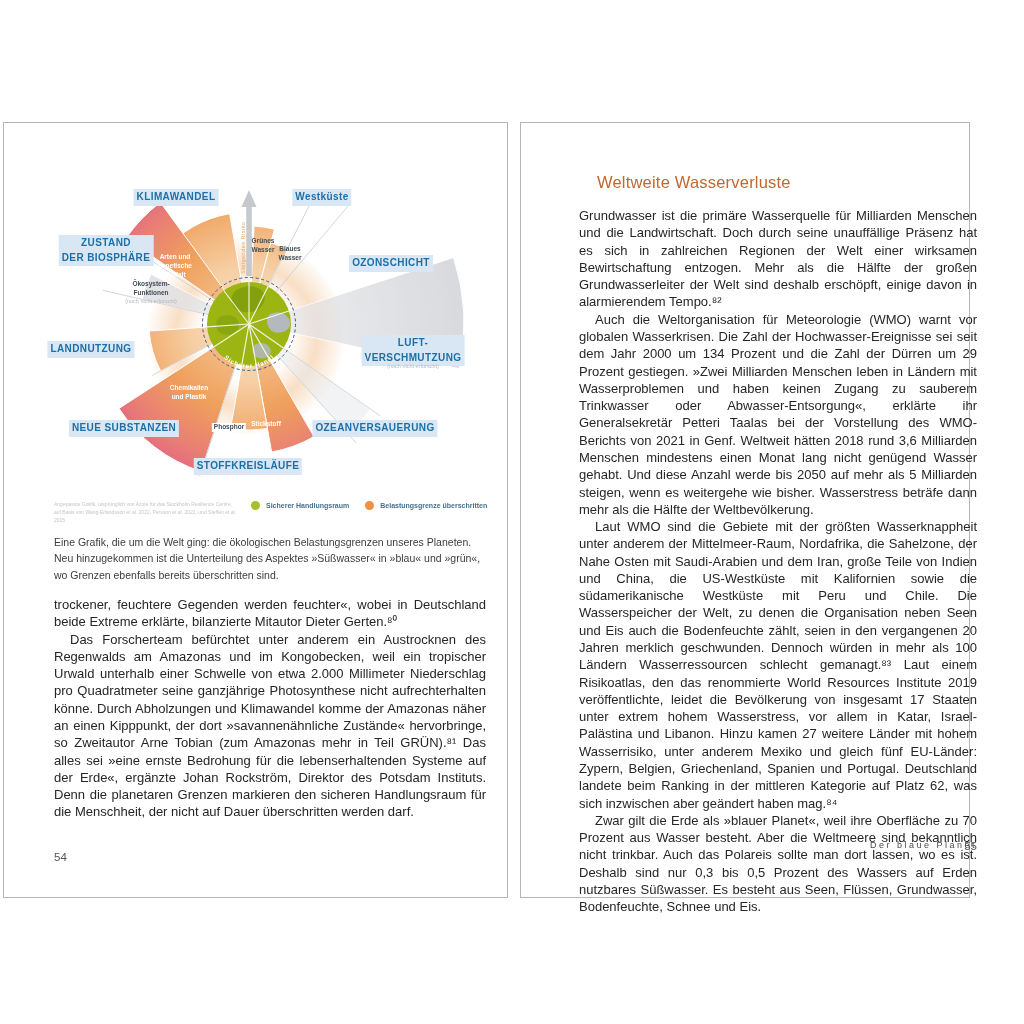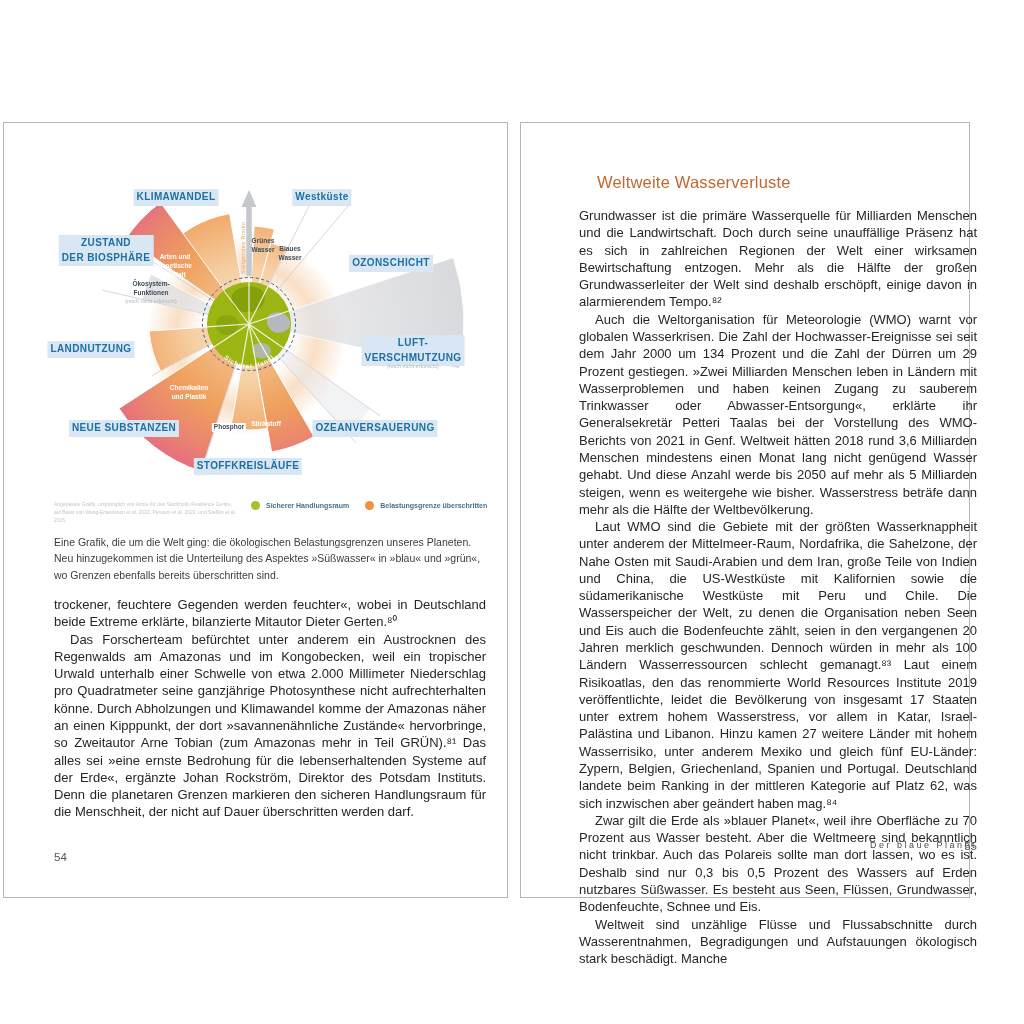--- a/index.html
+++ b/index.html
@@ -228,21 +228,20 @@
   </section>
 
   <section class="page page-right">
     <h1 class="heading">Weltweite Wasserverluste</h1>
 
     <div class="body">
       <p>Grundwasser ist die primäre Wasserquelle für Milliarden Menschen und die Landwirtschaft. Doch durch seine unauffällige Präsenz hat es sich in zahlreichen Regionen der Welt einer wirksamen Bewirtschaftung entzogen. Mehr als die Hälfte der großen Grundwasserleiter der Welt sind deshalb erschöpft, einige davon in alarmierendem Tempo.⁸²</p>
       <p class="indent">Auch die Weltorganisation für Meteorologie (WMO) warnt vor globalen Wasserkrisen. Die Zahl der Hochwasser-Ereignisse sei seit dem Jahr 2000 um 134 Prozent und die Zahl der Dürren um 29 Prozent gestiegen. »Zwei Milliarden Menschen leben in Ländern mit Wasserproblemen und haben keinen Zugang zu sauberem Trinkwasser oder Abwasser-Entsorgung«, erklärte ihr Generalsekretär Petteri Taalas bei der Vorstellung des WMO-Berichts von 2021 in Genf. Weltweit hätten 2018 rund 3,6 Milliarden Menschen mindestens einen Monat lang nicht genügend Wasser gehabt. Und diese Anzahl werde bis 2050 auf mehr als 5 Milliarden steigen, wenn es weitergehe wie bisher. Wasserstress beträfe dann mehr als die Hälfte der Weltbevölkerung.</p>
       <p class="indent">Laut WMO sind die Gebiete mit der größten Wasserknappheit unter anderem der Mittelmeer-Raum, Nordafrika, die Sahelzone, der Nahe Osten mit Saudi-Arabien und dem Iran, große Teile von Indien und China, die US-Westküste mit Kalifornien sowie die südamerikanische Westküste mit Peru und Chile. Die Wasserspeicher der Welt, zu denen die Organisation neben Seen und Eis auch die Bodenfeuchte zählt, seien in den vergangenen 20 Jahren merklich geschwunden. Dennoch würden in mehr als 100 Ländern Wasserressourcen schlecht gemanagt.⁸³ Laut einem Risikoatlas, den das renommierte World Resources Institute 2019 veröffentlichte, leidet die Bevölkerung von insgesamt 17 Staaten unter extrem hohem Wasserstress, vor allem in Katar, Israel-Palästina und Libanon. Hinzu kamen 27 weitere Länder mit hohem Wasserrisiko, unter anderem Mexiko und gleich fünf EU-Länder: Zypern, Belgien, Griechenland, Spanien und Portugal. Deutschland landete beim Ranking in der mittleren Kategorie auf Platz 62, was sich inzwischen aber geändert haben mag.⁸⁴</p>
       <p class="indent">Zwar gilt die Erde als »blauer Planet«, weil ihre Oberfläche zu 70 Prozent aus Wasser besteht. Aber die Weltmeere sind bekanntlich nicht trinkbar. Auch das Polareis sollte man dort lassen, wo es ist. Deshalb sind nur 0,3 bis 0,5 Prozent des Wassers auf Erden nutzbares Süßwasser. Es besteht aus Seen, Flüssen, Grundwasser, Bodenfeuchte, Schnee und Eis.</p>
-      <p class="indent">Weltweit sind unzählige Flüsse und Flussabschnitte durch Wasserentnahmen, Begradigungen und Aufstauungen ökologisch stark beschädigt. Manche</p>
     </div>
 
     <div class="footer-row">
       <span class="running-title">Der blaue Planet</span>
       <span class="footer-pagenum">55</span>
     </div>
   </section>
 
 </div>
 

